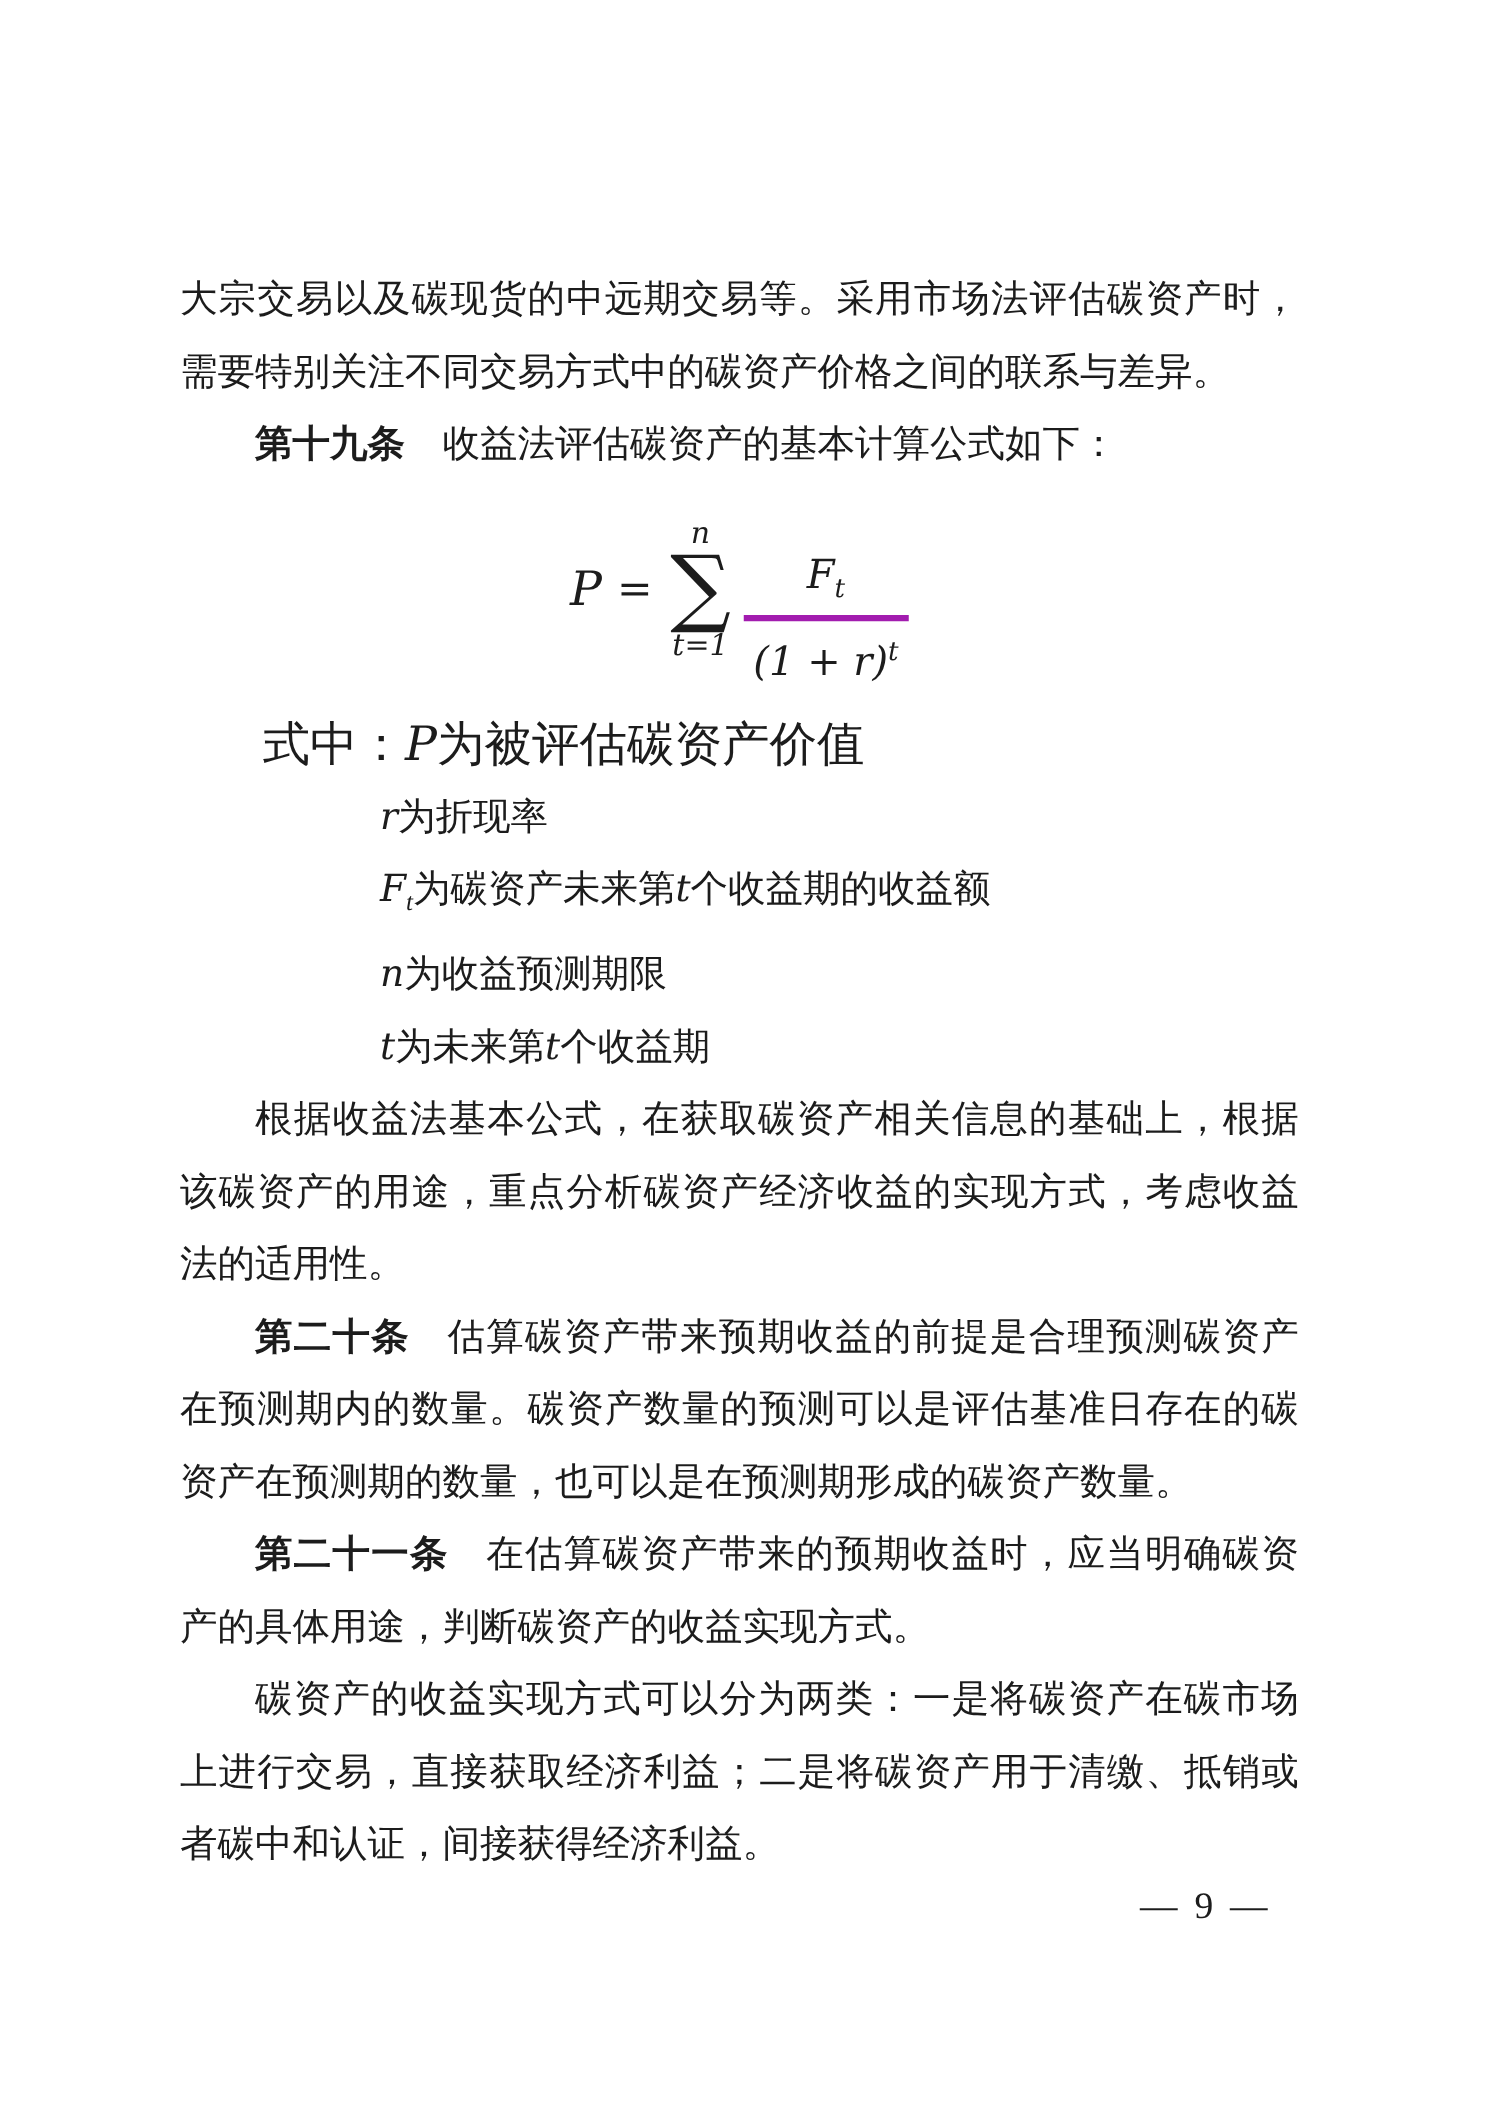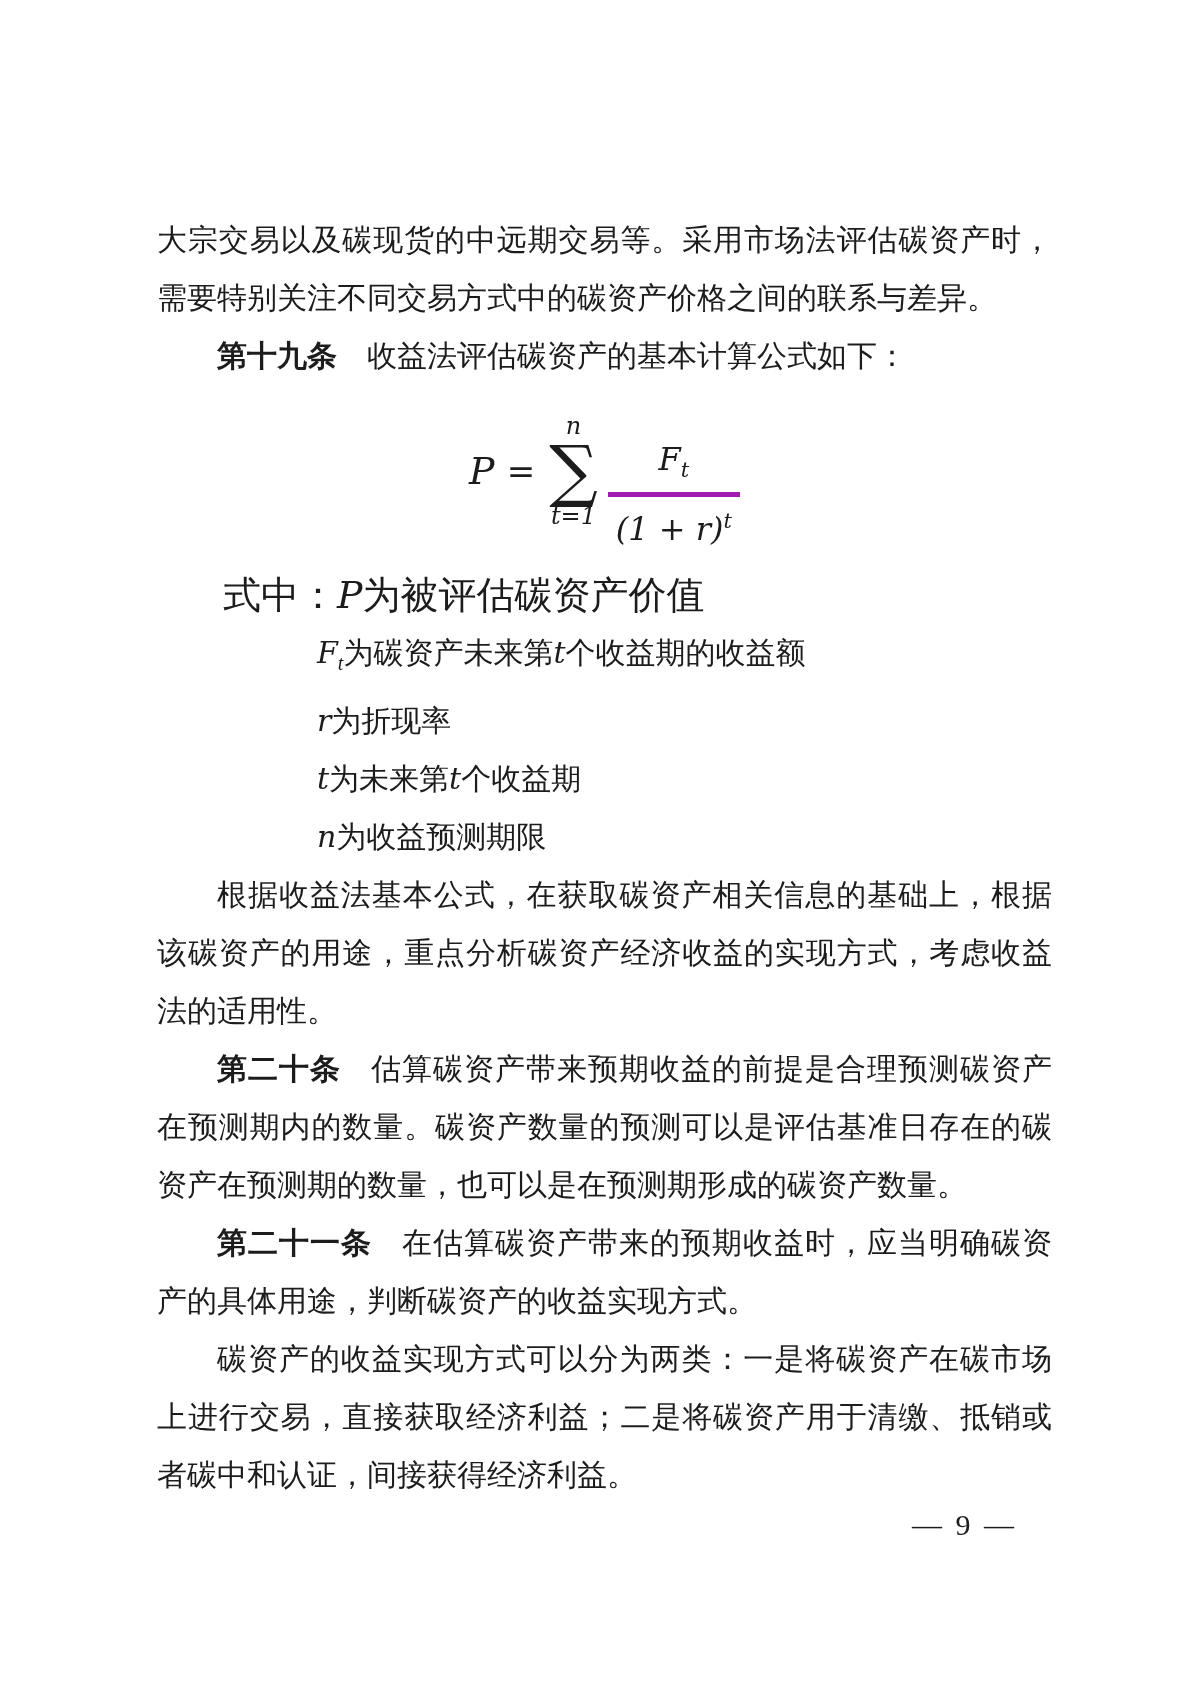--- a/index.html
+++ b/index.html
@@ -6,21 +6,21 @@
   body {
     width: 1200px; height: 1697px;
     background: #ffffff;
     position: relative;
     font-family: "Liberation Serif", "DejaVu Serif", serif;
     color: #1c1c1c;
     overflow: hidden;
   }
   .page-body {
     position: absolute;
-    left: 157px; top: 211px;
+    left: 144px; top: 211px;
     width: 895px;
   }
   .para {
     margin: 0;
     font-size: 30px;
     line-height: 58px;
     text-align: justify;
     text-justify: inter-character;
   }
   .indent { text-indent: 60px; }
@@ -115,27 +115,27 @@
       </span>
       <span class="frac">
         <span class="frac-num"><span>F</span><sub>t</sub></span>
         <span class="frac-den"><span>(1 + r)</span><sup>t</sup></span>
       </span>
     </div>
   </div>
 
   <div class="legend-line"><span>式中：</span><span class="mvar">P</span><span>为被评估碳资产价值</span></div>
 
+  <div class="def-line"><span class="mvar">r</span><span>为折现率</span></div>
+
   <div class="def-line"><span class="mvar">F</span><sub class="msub">t</sub><span>为碳资产未来第</span><span class="mvar">t</span><span>个收益期的收益额</span></div>
 
-  <div class="def-line"><span class="mvar">r</span><span>为折现率</span></div>
+  <div class="def-line"><span class="mvar">n</span><span>为收益预测期限</span></div>
 
   <div class="def-line"><span class="mvar">t</span><span>为未来第</span><span class="mvar">t</span><span>个收益期</span></div>
-
-  <div class="def-line"><span class="mvar">n</span><span>为收益预测期限</span></div>
 
   <p class="para indent">根据收益法基本公式，在获取碳资产相关信息的基础上，根据该碳资产的用途，重点分析碳资产经济收益的实现方式，考虑收益法的适用性。</p>
 
   <p class="para indent"><span class="art-head">第二十条</span><span>估算碳资产带来预期收益的前提是合理预测碳资产在预测期内的数量。碳资产数量的预测可以是评估基准日存在的碳资产在预测期的数量，也可以是在预测期形成的碳资产数量。</span></p>
 
   <p class="para indent"><span class="art-head">第二十一条</span><span>在估算碳资产带来的预期收益时，应当明确碳资产的具体用途，判断碳资产的收益实现方式。</span></p>
 
   <p class="para indent">碳资产的收益实现方式可以分为两类：一是将碳资产在碳市场上进行交易，直接获取经济利益；二是将碳资产用于清缴、抵销或者碳中和认证，间接获得经济利益。</p>
 
 </div>

